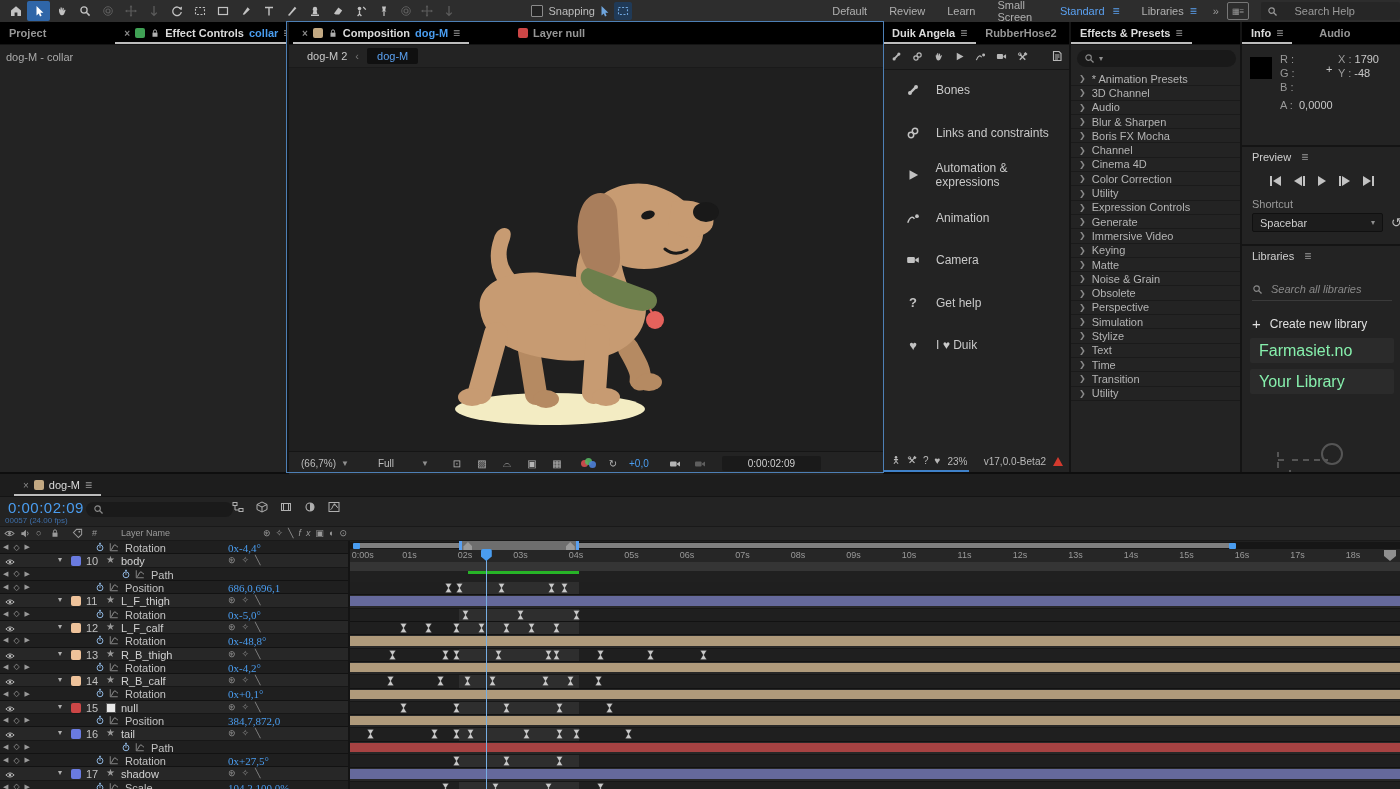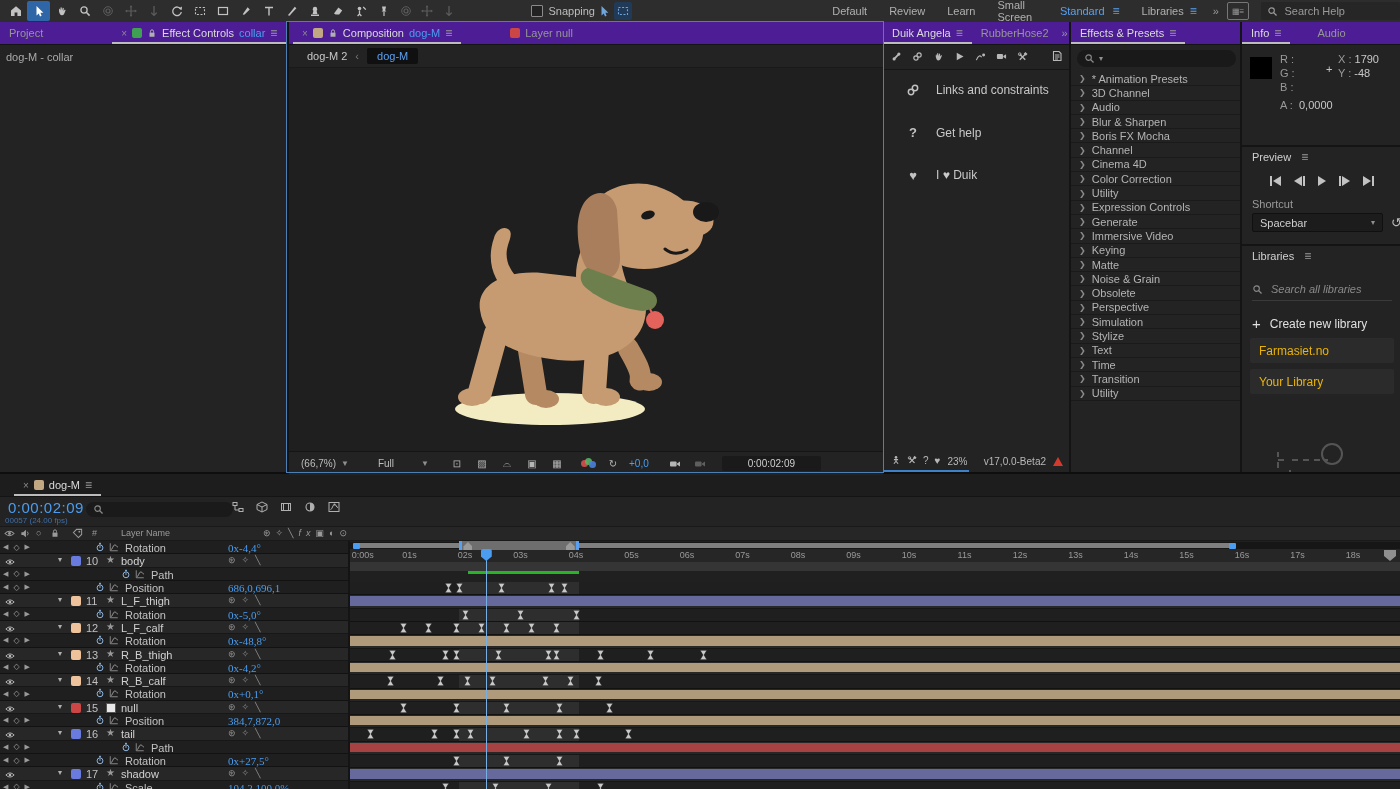--- a/index.html
+++ b/index.html
@@ -19,26 +19,26 @@
   .checkbox{width:10px;height:10px;border:1px solid #8a8a8a;background:#222;border-radius:1px;}
   .snapicn{width:20px;height:18px;display:flex;align-items:center;justify-content:center;color:#6fa5dd;}
   .snapicn.boxed{background:#203a57;border-radius:2px;}
   #workspaces{display:flex;align-items:center;gap:22px;margin-left:200px;color:#b0b0b0;}
   .ws{cursor:default;}
   .ws.active{color:#5aa0f0;}
   .ws-menu{color:#5aa0f0;font-size:12px;margin-left:-14px;}
   .chev{color:#9a9a9a;margin-left:16px;letter-spacing:-2px;}
   .wsgrid{width:22px;height:16px;border:1px solid #777;border-radius:2px;margin-left:10px;
           color:#9a9a9a;font-size:8px;display:flex;align-items:center;justify-content:center;}
-  #help-search{display:flex;align-items:center;gap:6px;background:#262626;height:18px;
+  #help-search{display:flex;align-items:center;gap:16px;background:#262626;height:18px;
                width:142px;margin-left:12px;padding-left:6px;color:#9a9a9a;border-radius:2px;}
   
   .panel{position:absolute;background:#232323;border-left:2px solid #141414;}
-  .tabstrip{height:22px;background:#4c1d95;border-bottom:1px solid #141414;
-            display:flex;align-items:stretch;}
+  .tabstrip{height:22px;background:#000000;border-bottom:1px solid #141414;
+            display:flex;align-items:stretch;font-weight:bold;}
   .tab{display:flex;align-items:center;gap:5px;padding:0 9px;color:#969696;white-space:nowrap;}
   .tab.active{color:#dadada;box-shadow:inset 0 -2px 0 #bcbcbc;}
   .chip{width:10px;height:10px;border-radius:2px;display:inline-block;}
   .closex{color:#8a8a8a;font-size:10px;}
   .menuicn{color:#9a9a9a;font-size:12px;}
   .lockicn{display:inline-flex;color:#b0b0b0;}
   .blue-text{color:#4a9df0;}
   
   #comp-panel{outline:1px solid #4d7fb5;z-index:3;}
   #breadcrumb{height:22px;background:#232323;display:flex;align-items:center;gap:8px;
@@ -87,21 +87,21 @@
   .tbar{width:2px;height:10px;background:#c2c2c2;}
   #shortcut-label{margin:12px 0 3px 10px;color:#9a9a9a;}
   #shortcut-row{display:flex;align-items:center;gap:8px;padding-left:10px;}
   #shortcut-dd{width:118px;height:17px;background:#1c1c1c;border:1px solid #101010;color:#cfcfcf;
                display:flex;align-items:center;justify-content:space-between;padding:0 7px;border-radius:2px;}
   .resetic{color:#b5b5b5;font-size:13px;}
   #lib-search{display:flex;align-items:center;gap:8px;margin:12px 10px 0 10px;height:22px;
               border-bottom:1px solid #3a3a3a;color:#8a8a8a;font-style:italic;}
   #lib-create{display:flex;align-items:center;gap:9px;margin:14px 10px 0 10px;color:#e0e0e0;font-size:12px;}
   .lib-item{margin:6px 8px 0 8px;height:25px;background:#2b2b2b;border-radius:2px;display:flex;
-            align-items:center;padding-left:9px;color:#eab308;font-size:12px;}
+            align-items:center;padding-left:9px;color:#86efac;font-size:16px;}
   #lib-art{position:absolute;left:28px;top:160px;color:#555;}
   #lib-foot{position:absolute;left:0;bottom:0;right:0;height:22px;border-top:1px solid #161616;
             display:flex;align-items:center;justify-content:space-between;padding:0 12px;color:#9a9a9a;}
   
   #timeline{position:absolute;left:0;top:472px;width:1400px;height:317px;background:#232323;
             border-top:2px solid #0e0e0e;}
   #tl-tabs{height:22px;background:#1d1d1d;border-bottom:1px solid #141414;display:flex;}
   #tl-head{position:relative;height:29px;background:#232323;}
   #tl-time{position:absolute;left:8px;top:2px;font-size:15px;color:#4a9df0;letter-spacing:.5px;}
   #tl-frames{position:absolute;left:5px;top:19px;font-size:8px;color:#3e6ea8;}
@@ -461,25 +461,61 @@
         <span style="flex: 1 1 0%;"></span>
         <span><svg width="12" height="12" viewBox="0 0 12 12">
             <path fill="none" stroke="currentColor" stroke-width="1.1" d="M2.5 1.5H8L10 3.5V10.5H2.5Z"></path>
             <path stroke="currentColor" d="M4 5H8.5M4 7H8.5M4 9H7"></path>
           </svg></span>
       </div>
     <div id="duik-list">
         <div class="duik-item">
           <span class="di">
             <svg width="14" height="14" viewBox="0 0 12 12">
+              <circle cx="3.4" cy="8.6" r="1.7" fill="currentColor"></circle>
+              <circle cx="8.6" cy="3.4" r="1.7" fill="currentColor"></circle>
+              <path stroke="currentColor" stroke-width="2" d="M4 8 8 4"></path>
+            </svg>
+          </span>
+          <span>Bones</span>
+        </div>
+        <div class="duik-item">
+          <span class="di">
+            <svg width="14" height="14" viewBox="0 0 12 12">
               <circle cx="4.3" cy="7.7" r="2.3" fill="none" stroke="currentColor" stroke-width="1.3"></circle>
               <circle cx="7.7" cy="4.3" r="2.3" fill="none" stroke="currentColor" stroke-width="1.3"></circle>
             </svg>
           </span>
           <span>Links and constraints</span>
+        </div>
+        <div class="duik-item">
+          <span class="di">
+            <svg width="14" height="14" viewBox="0 0 12 12">
+              <path fill="currentColor" d="M3 2 10.4 6 3 10Z"></path>
+            </svg>
+          </span>
+          <span>Automation &amp; expressions</span>
+        </div>
+        <div class="duik-item">
+          <span class="di">
+            <svg width="14" height="14" viewBox="0 0 12 12">
+              <path fill="none" stroke="currentColor" stroke-width="1.2" d="M1.5 10C3.5 4.5 6 4.5 7.2 6.8"></path>
+              <circle cx="9.4" cy="4.4" r="1.6" fill="currentColor"></circle>
+            </svg>
+          </span>
+          <span>Animation</span>
+        </div>
+        <div class="duik-item">
+          <span class="di">
+            <svg width="14" height="14" viewBox="0 0 12 12">
+              <rect x="1" y="3.4" width="6.6" height="5.2" rx="1" fill="currentColor"></rect>
+              <path fill="currentColor" d="M8 5.4 11 3.6V8.4L8 6.6Z"></path>
+            </svg>
+          </span>
+          <span>Camera</span>
         </div>
         <div class="duik-item">
           <span class="di">
             <b style="font-size:13px;">?</b>
           </span>
           <span>Get help</span>
         </div>
         <div class="duik-item">
           <span class="di">♥</span>
           <span>I ♥ Duik</span>

